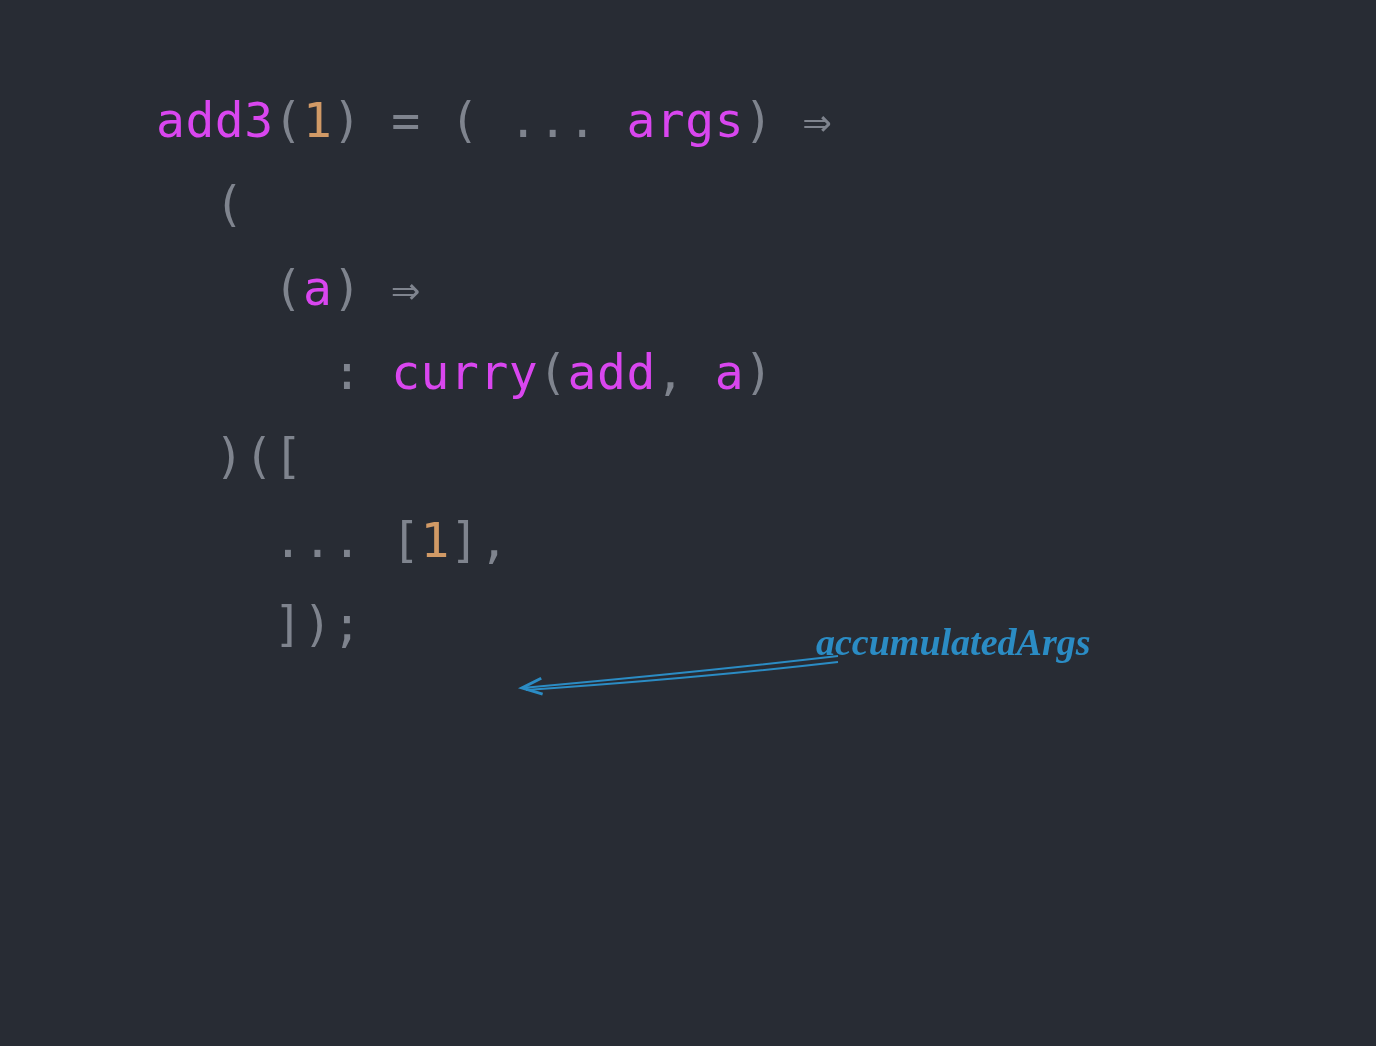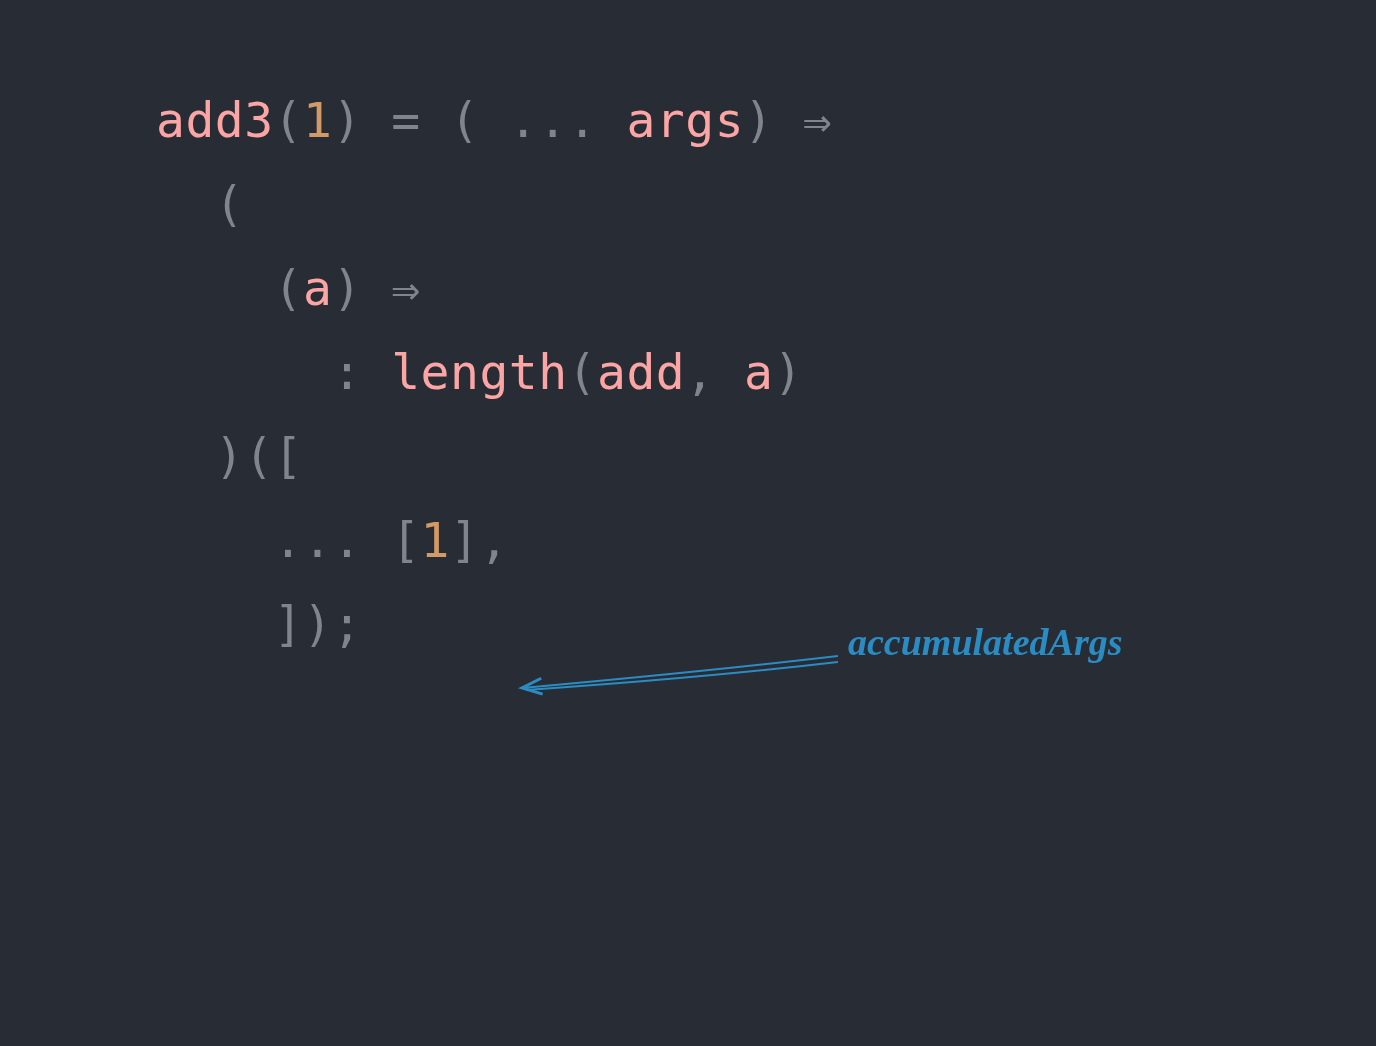--- a/index.html
+++ b/index.html
@@ -20,21 +20,21 @@
     .code-container {
       position: absolute;
       top: 78px;
       left: 156px;
     }
     .code-line {
       white-space: pre;
       line-height: 1.75;
       letter-spacing: 0.5px;
     }
-    .tok-text { color: #fca5a5; }
+    .tok-text { color: #d946ef; }
     .tok-punct { color: #7f848e; }
     .tok-num { color: #d19a66; }
     .tok-op { color: #7f848e; }
     .annotation-label {
       position: absolute;
       color: #2b8cc4;
       font-family: 'Segoe Script', 'Comic Sans MS', cursive;
       font-size: 38px;
       font-weight: bold;
       font-style: italic;
@@ -44,27 +44,27 @@
       overflow: visible;
     }
   </style>
 </head>
 <body>
 
 <div class="code-container">
   <div class="code-line"><span class="tok-text">add3</span><span class="tok-punct">(</span><span class="tok-num">1</span><span class="tok-punct">)</span><span> </span><span class="tok-op">=</span><span> </span><span class="tok-punct">(</span><span> </span><span class="tok-op">...</span><span> </span><span class="tok-text">args</span><span class="tok-punct">)</span><span> </span><span class="tok-op">⇒</span></div>
   <div class="code-line"><span>  </span><span class="tok-punct">(</span></div>
   <div class="code-line"><span>    </span><span class="tok-punct">(</span><span class="tok-text">a</span><span class="tok-punct">)</span><span> </span><span class="tok-op">⇒</span></div>
-  <div class="code-line"><span>      </span><span class="tok-op">:</span><span> </span><span class="tok-text">length</span><span class="tok-punct">(</span><span class="tok-text">add</span><span class="tok-punct">,</span><span> </span><span class="tok-text">a</span><span class="tok-punct">)</span></div>
+  <div class="code-line"><span>      </span><span class="tok-op">:</span><span> </span><span class="tok-text">curry</span><span class="tok-punct">(</span><span class="tok-text">add</span><span class="tok-punct">,</span><span> </span><span class="tok-text">a</span><span class="tok-punct">)</span></div>
   <div class="code-line"><span>  </span><span class="tok-punct">)([</span></div>
   <div class="code-line"><span>    </span><span class="tok-op">...</span><span> </span><span class="tok-punct">[</span><span class="tok-num">1</span><span class="tok-punct">],</span></div>
   <div class="code-line"><span>    </span><span class="tok-punct">]);</span></div>
 </div>
 
-<div class="annotation-label" style="top:620px; left:848px;">accumulatedArgs</div>
+<div class="annotation-label" style="top:620px; left:816px;">accumulatedArgs</div>
 
 <svg class="arrow-svg" style="top:0; left:0;" width="1376" height="1046">
   <defs>
     <marker id="arrowhead" markerWidth="14" markerHeight="12" refX="12" refY="6" orient="auto">
       <path d="M 2 2 L 12 6 L 2 10" fill="none" stroke="#2b8cc4" stroke-width="1.5"></path>
     </marker>
   </defs>
   <path d="M 838 656 Q 700 672 522 688" fill="none" stroke="#2b8cc4" stroke-width="2" marker-end="url(#arrowhead)"></path>
   <path d="M 838 662 Q 700 678 526 690" fill="none" stroke="#2b8cc4" stroke-width="2"></path>
 </svg>

